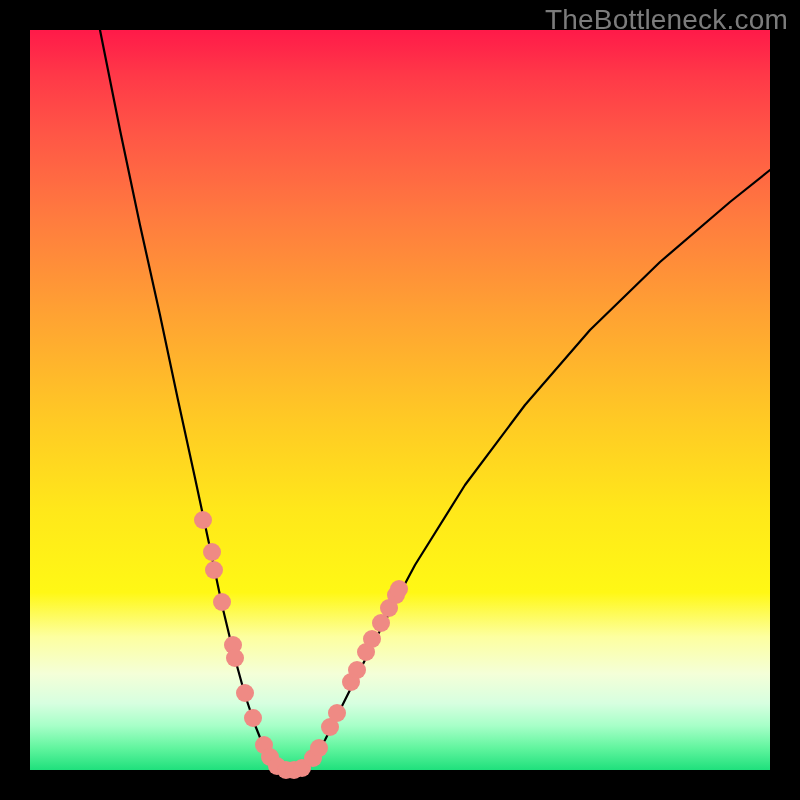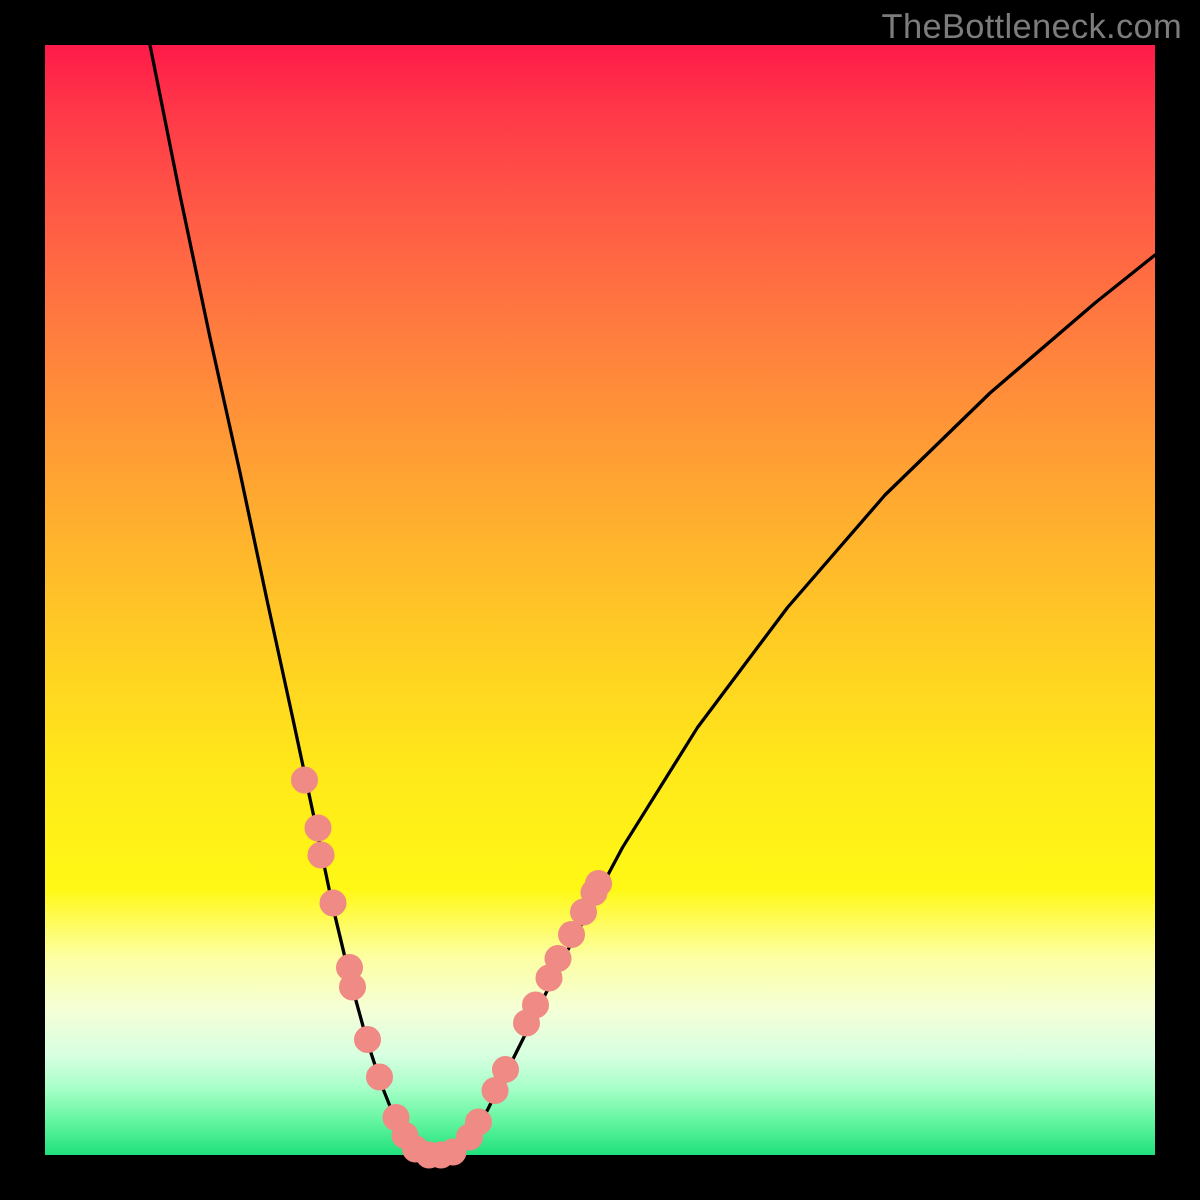--- a/index.html
+++ b/index.html
@@ -41,21 +41,21 @@
       #a7ffc8 94%,
       #62f59f 97%,
       #1fe07c 100%
     );
   }
   .watermark {
     position: absolute;
     top: 4px;
     right: 12px;
     color: #7c7c7c;
-    font-size: 23px;
+    font-size: 28px;
     font-weight: 400;
     letter-spacing: 0.2px;
     user-select: none;
   }
   svg.curve {
     position: absolute;
     left: 0;
     top: 0;
     width: 740px;
     height: 740px;

